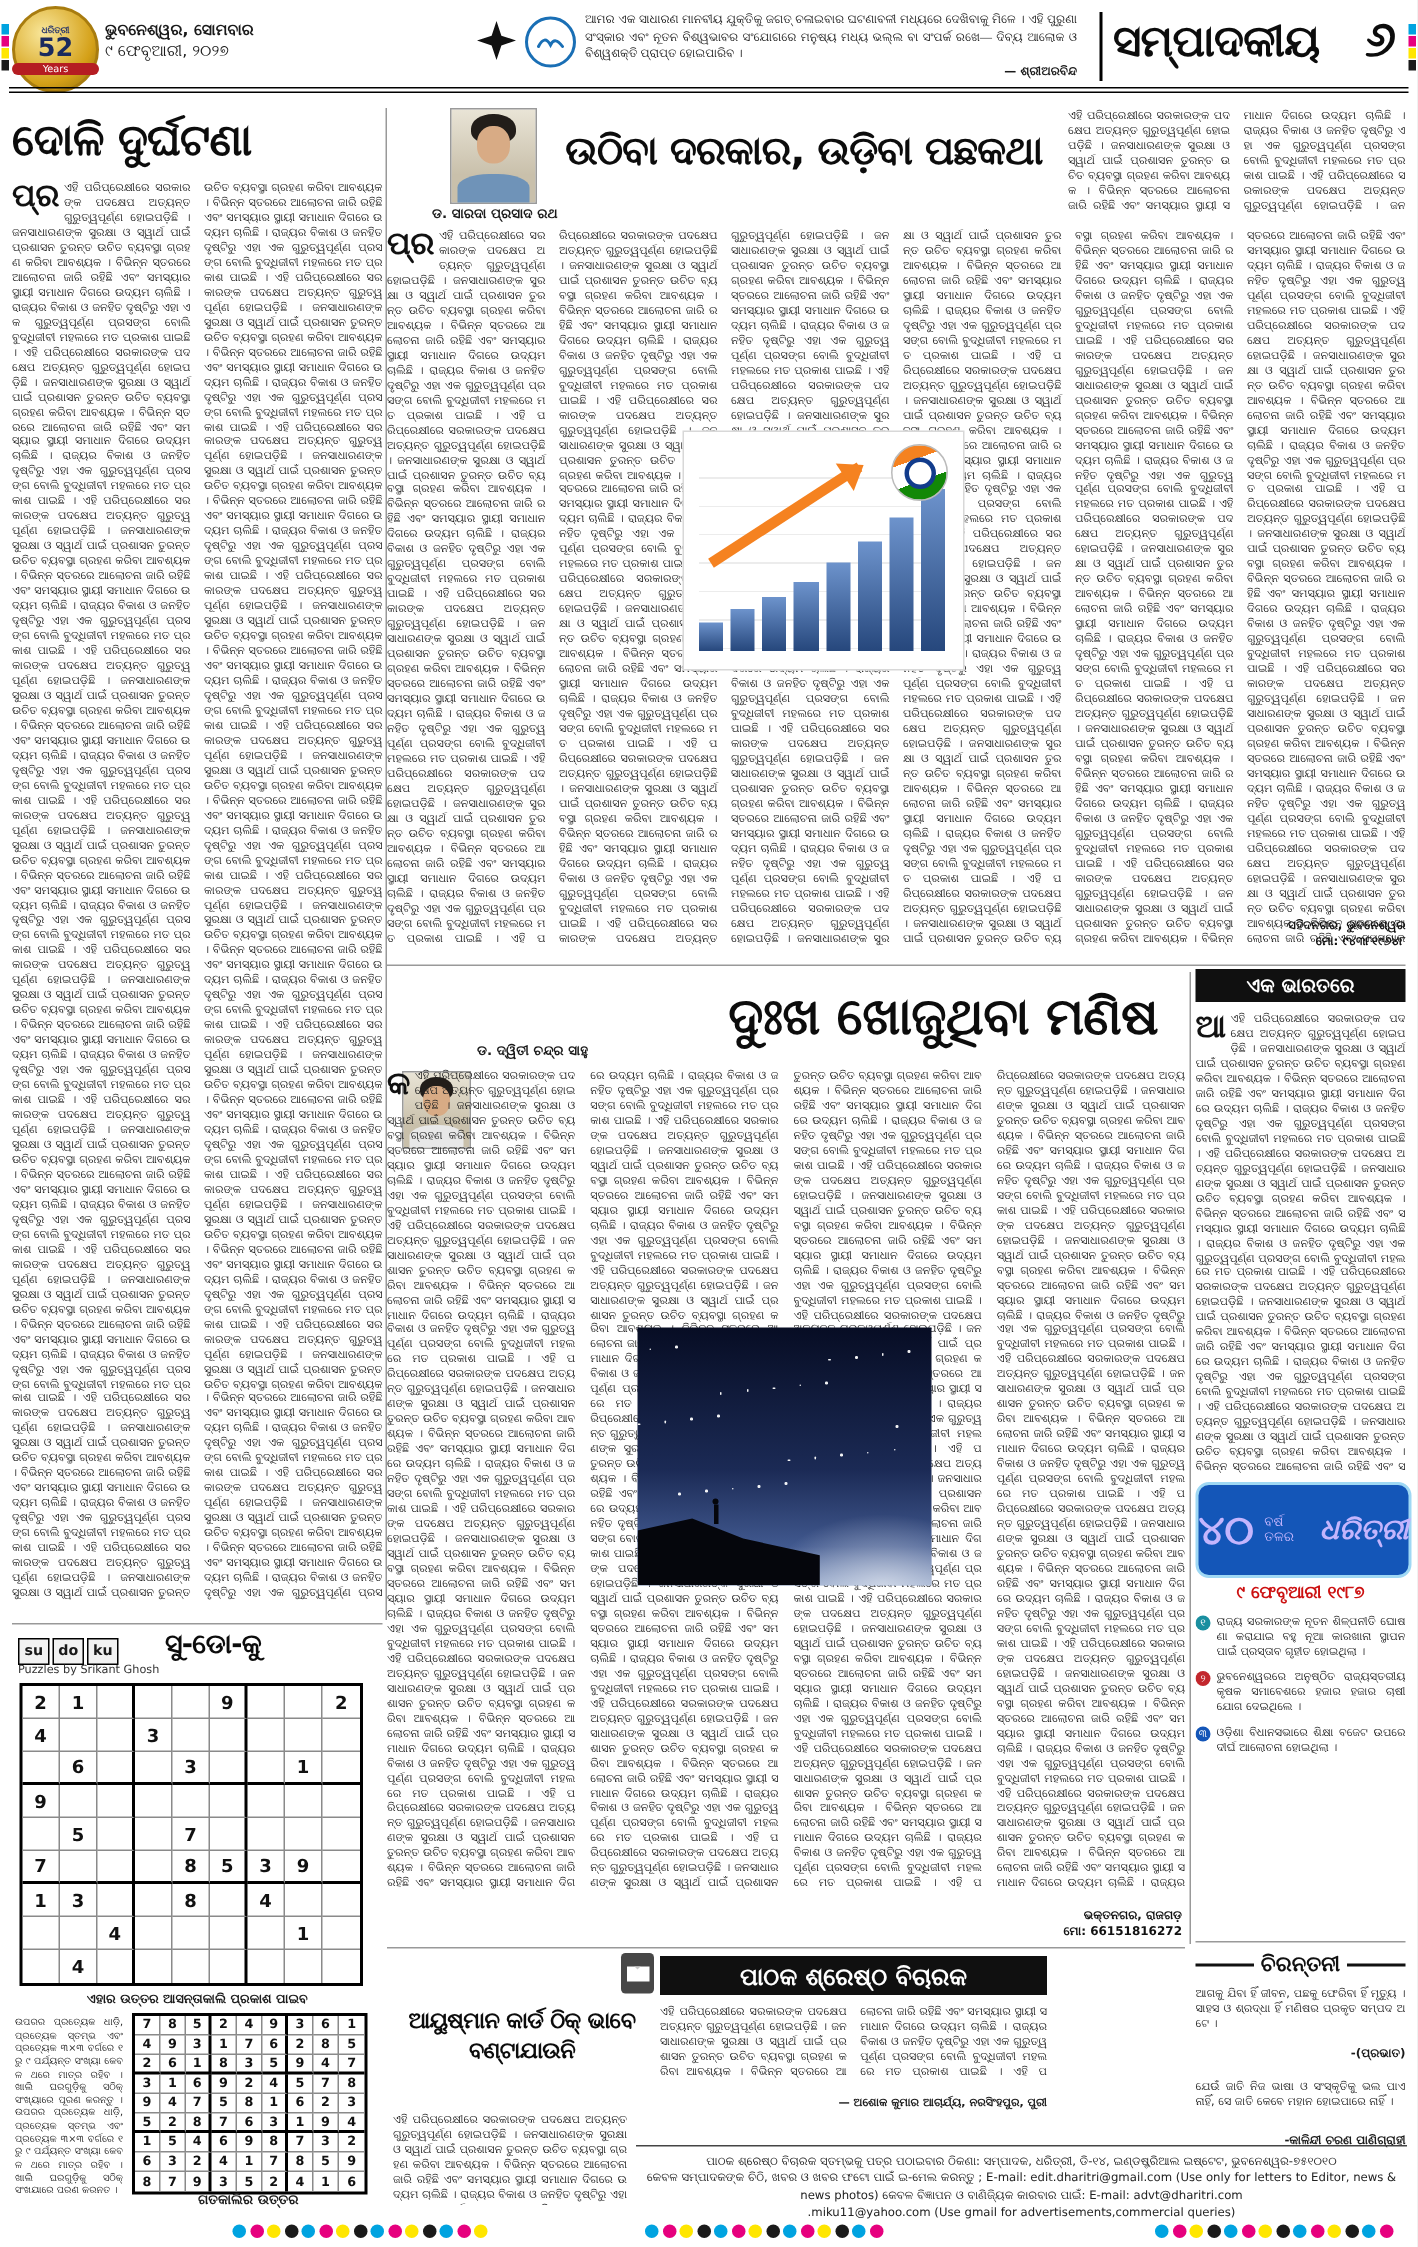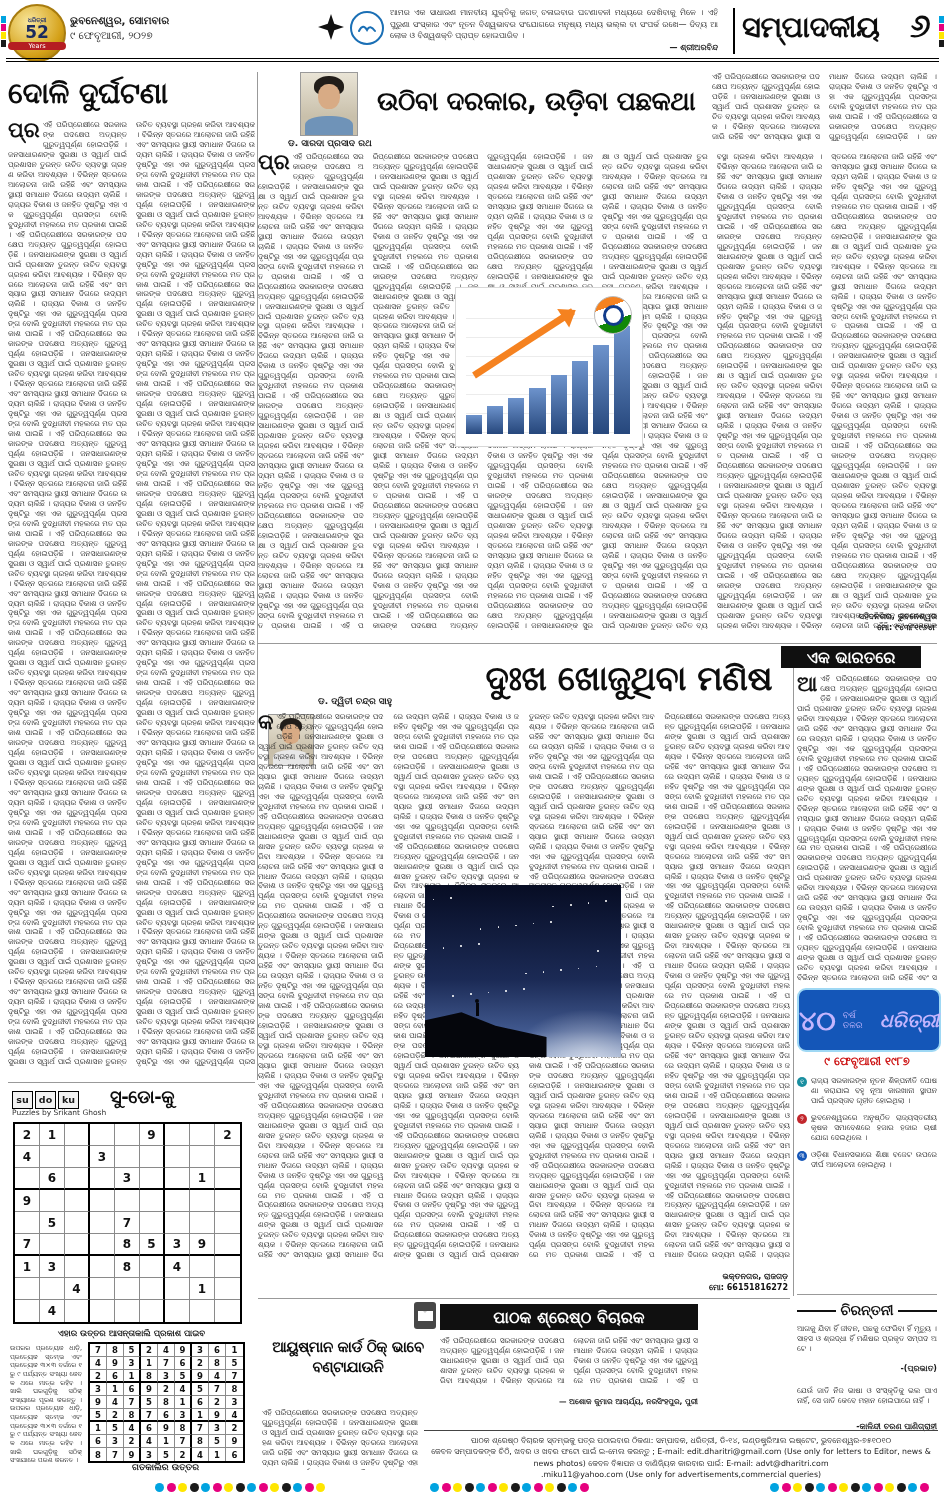--- a/index.html
+++ b/index.html
@@ -117,21 +117,21 @@
       </svg>
   </span>
 
   <span class="abs qcircle" style="left:350px;top:11px;width:30px;height:30px;">
     <svg width="18" height="12" viewBox="0 0 18 12">
         <path d="M1 9 Q5 1 9 8 Q12 2 17 9" fill="none" stroke="#1a6fb5" stroke-width="2" stroke-linecap="round"></path>
       </svg>
   </span>
 
   <div class="abs" style="left:390px;top:7px;width:328px;height:48px;">
-    <span style="font-size:8px;line-height:1.45;color:#222;display:block;text-align:justify;word-break:break-all;height:36px;overflow:hidden;">ଆମର ଏକ ସାଧାରଣ ମାନବୀୟ ଯୁକ୍ତିକୁ ଜଗତ୍ ଚଳାଇବାର ଘଟଣାବଳୀ ମଧ୍ୟରେ ଦେଖିବାକୁ ମିଳେ । ଏହି ପୁରୁଣା ସଂସ୍କାର ଏବଂ ନୂତନ ବିଶ୍ୱଭାବର ସଂଯୋଗରେ ମନୁଷ୍ୟ ମଧ୍ୟ ଭଲ୍ଲ ବା ସଂପର୍କ ରଖେ— ଦିବ୍ୟ ଆଲୋକ ଓ ବିଶ୍ୱଶକ୍ତି ପ୍ରାପ୍ତ ହୋଇପାରିବ ।</span>
+    <span style="font-size:8px;line-height:1.45;color:#222;display:block;text-align:justify;word-break:break-all;height:36px;overflow:hidden;font-family:Liberation Serif, serif;">ଆମର ଏକ ସାଧାରଣ ମାନବୀୟ ଯୁକ୍ତିକୁ ଜଗତ୍ ଚଳାଇବାର ଘଟଣାବଳୀ ମଧ୍ୟରେ ଦେଖିବାକୁ ମିଳେ । ଏହି ପୁରୁଣା ସଂସ୍କାର ଏବଂ ନୂତନ ବିଶ୍ୱଭାବର ସଂଯୋଗରେ ମନୁଷ୍ୟ ମଧ୍ୟ ଭଲ୍ଲ ବା ସଂପର୍କ ରଖେ— ଦିବ୍ୟ ଆଲୋକ ଓ ବିଶ୍ୱଶକ୍ତି ପ୍ରାପ୍ତ ହୋଇପାରିବ ।</span>
     <span style="font-size:8px;font-weight:bold;display:block;text-align:right;">— ଶ୍ରୀଅରବିନ୍ଦ</span>
   </div>
 
   <div class="abs blackrule" style="left:733px;top:8px;width:1.5px;height:46px;"></div>
 
   <div class="abs hl" style="left:742px;top:10px;width:166px;font-size:29px;">ସମ୍ପାଦକୀୟ</div>
   <div class="abs hl" style="left:910px;top:6px;font-size:33px;">୬</div>
 
   <div class="abs" style="left:6px;top:58px;width:933px;height:0;border-bottom:4px double #000;"></div>
 
@@ -228,21 +228,21 @@
   </div>
 
   <div class="abs sig" style="left:648px;top:1272px;width:140px;">
     <div>ଭକ୍ତନଗର, ରାଜଗଡ଼</div>
     <div>ମୋ: 66151816272</div>
   </div>
 
   <div class="abs rule" style="left:793px;top:648px;width:1px;height:648px;"></div>
   <div class="abs rule" style="left:258px;top:1298px;width:532px;height:1px;"></div>
 
-  <div class="abs banner" style="left:781px;top:646px;width:140px;height:22px;font-size:16px;">ଏକ ଭାରତରେ</div>
+  <div class="abs banner" style="left:797px;top:646px;width:140px;height:22px;font-size:13px;">ଏକ ଭାରତରେ</div>
   <div class="abs bt" style="left:797px;top:674px;width:140px;height:308px;">
     <span class="dc">ଆ</span><span>ଏହି ପରିପ୍ରେକ୍ଷୀରେ ସରକାରଙ୍କ ପଦକ୍ଷେପ ଅତ୍ୟନ୍ତ ଗୁରୁତ୍ୱପୂର୍ଣ୍ଣ ହୋଇପଡ଼ିଛି । ଜନସାଧାରଣଙ୍କ ସୁରକ୍ଷା ଓ ସ୍ୱାର୍ଥ ପାଇଁ ପ୍ରଶାସନ ତୁରନ୍ତ ଉଚିତ ବ୍ୟବସ୍ଥା ଗ୍ରହଣ କରିବା ଆବଶ୍ୟକ । ବିଭିନ୍ନ ସ୍ତରରେ ଆଲୋଚନା ଜାରି ରହିଛି ଏବଂ ସମସ୍ୟାର ସ୍ଥାୟୀ ସମାଧାନ ଦିଗରେ ଉଦ୍ୟମ ଚାଲିଛି । ରାଜ୍ୟର ବିକାଶ ଓ ଜନହିତ ଦୃଷ୍ଟିରୁ ଏହା ଏକ ଗୁରୁତ୍ୱପୂର୍ଣ୍ଣ ପ୍ରସଙ୍ଗ ବୋଲି ବୁଦ୍ଧିଜୀବୀ ମହଲରେ ମତ ପ୍ରକାଶ ପାଇଛି । ଏହି ପରିପ୍ରେକ୍ଷୀରେ ସରକାରଙ୍କ ପଦକ୍ଷେପ ଅତ୍ୟନ୍ତ ଗୁରୁତ୍ୱପୂର୍ଣ୍ଣ ହୋଇପଡ଼ିଛି । ଜନସାଧାରଣଙ୍କ ସୁରକ୍ଷା ଓ ସ୍ୱାର୍ଥ ପାଇଁ ପ୍ରଶାସନ ତୁରନ୍ତ ଉଚିତ ବ୍ୟବସ୍ଥା ଗ୍ରହଣ କରିବା ଆବଶ୍ୟକ । ବିଭିନ୍ନ ସ୍ତରରେ ଆଲୋଚନା ଜାରି ରହିଛି ଏବଂ ସମସ୍ୟାର ସ୍ଥାୟୀ ସମାଧାନ ଦିଗରେ ଉଦ୍ୟମ ଚାଲିଛି । ରାଜ୍ୟର ବିକାଶ ଓ ଜନହିତ ଦୃଷ୍ଟିରୁ ଏହା ଏକ ଗୁରୁତ୍ୱପୂର୍ଣ୍ଣ ପ୍ରସଙ୍ଗ ବୋଲି ବୁଦ୍ଧିଜୀବୀ ମହଲରେ ମତ ପ୍ରକାଶ ପାଇଛି । ଏହି ପରିପ୍ରେକ୍ଷୀରେ ସରକାରଙ୍କ ପଦକ୍ଷେପ ଅତ୍ୟନ୍ତ ଗୁରୁତ୍ୱପୂର୍ଣ୍ଣ ହୋଇପଡ଼ିଛି । ଜନସାଧାରଣଙ୍କ ସୁରକ୍ଷା ଓ ସ୍ୱାର୍ଥ ପାଇଁ ପ୍ରଶାସନ ତୁରନ୍ତ ଉଚିତ ବ୍ୟବସ୍ଥା ଗ୍ରହଣ କରିବା ଆବଶ୍ୟକ । ବିଭିନ୍ନ ସ୍ତରରେ ଆଲୋଚନା ଜାରି ରହିଛି ଏବଂ ସମସ୍ୟାର ସ୍ଥାୟୀ ସମାଧାନ ଦିଗରେ ଉଦ୍ୟମ ଚାଲିଛି । ରାଜ୍ୟର ବିକାଶ ଓ ଜନହିତ ଦୃଷ୍ଟିରୁ ଏହା ଏକ ଗୁରୁତ୍ୱପୂର୍ଣ୍ଣ ପ୍ରସଙ୍ଗ ବୋଲି ବୁଦ୍ଧିଜୀବୀ ମହଲରେ ମତ ପ୍ରକାଶ ପାଇଛି । ଏହି ପରିପ୍ରେକ୍ଷୀରେ ସରକାରଙ୍କ ପଦକ୍ଷେପ ଅତ୍ୟନ୍ତ ଗୁରୁତ୍ୱପୂର୍ଣ୍ଣ ହୋଇପଡ଼ିଛି । ଜନସାଧାରଣଙ୍କ ସୁରକ୍ଷା ଓ ସ୍ୱାର୍ଥ ପାଇଁ ପ୍ରଶାସନ ତୁରନ୍ତ ଉଚିତ ବ୍ୟବସ୍ଥା ଗ୍ରହଣ କରିବା ଆବଶ୍ୟକ । ବିଭିନ୍ନ ସ୍ତରରେ ଆଲୋଚନା ଜାରି ରହିଛି ଏବଂ ସମସ୍ୟାର ସ୍ଥାୟୀ ସମାଧାନ ଦିଗରେ ଉଦ୍ୟମ ଚାଲିଛି । ରାଜ୍ୟର ବିକାଶ ଓ ଜନହିତ ଦୃଷ୍ଟିରୁ ଏହା ଏକ ଗୁରୁତ୍ୱପୂର୍ଣ୍ଣ ପ୍ରସଙ୍ଗ ବୋଲି ବୁଦ୍ଧିଜୀବୀ ମହଲରେ ମତ ପ୍ରକାଶ ପାଇଛି । ଏହି ପରିପ୍ରେକ୍ଷୀରେ ସରକାରଙ୍କ ପଦକ୍ଷେପ ଅତ୍ୟନ୍ତ ଗୁରୁତ୍ୱପୂର୍ଣ୍ଣ ହୋଇପଡ଼ିଛି । ଜନସାଧାରଣଙ୍କ ସୁରକ୍ଷା ଓ ସ୍ୱାର୍ଥ ପାଇଁ ପ୍ରଶାସନ ତୁରନ୍ତ ଉଚିତ ବ୍ୟବସ୍ଥା ଗ୍ରହଣ କରିବା ଆବଶ୍ୟକ । ବିଭିନ୍ନ ସ୍ତରରେ ଆଲୋଚନା ଜାରି ରହିଛି ଏବଂ ସମସ୍ୟାର ସ୍ଥାୟୀ ସମାଧାନ ଦିଗରେ ଉଦ୍ୟମ ଚାଲିଛି । ରାଜ୍ୟର ବିକାଶ ଓ ଜନହିତ ଦୃଷ୍ଟିରୁ ଏହା ଏକ ଗୁରୁତ୍ୱପୂର୍ଣ୍ଣ ପ୍ରସଙ୍ଗ ବୋଲି ବୁଦ୍ଧିଜୀବୀ ମହଲରେ ମତ ପ୍ରକାଶ ପାଇଛି ।</span>
   </div>
 
   <div class="abs fortybox" style="left:797px;top:988px;width:140px;height:60px;">
     <span class="n">୪୦</span>
     <span class="l">ବର୍ଷ ତଳର</span>
     <span class="b">ଧରିତ୍ରୀ</span>
   </div>
   <div class="abs" style="left:797px;top:1054px;width:140px;text-align:center;color:#cc1111;font-weight:bold;font-size:11.5px;">୯ ଫେବୃଆରୀ ୧୯୮୭</div>
@@ -469,21 +469,21 @@
   </div>
   <div class="abs" style="left:470px;top:1397px;width:228px;font-size:7.5px;font-weight:bold;text-align:right;">— ଅଶୋକ କୁମାର ଆଚାର୍ଯ୍ୟ, ନରସିଂହପୁର, ପୁରୀ</div>
 
   <div class="abs bt" style="left:262px;top:1408px;width:156px;height:62px;">
     <span>ଏହି ପରିପ୍ରେକ୍ଷୀରେ ସରକାରଙ୍କ ପଦକ୍ଷେପ ଅତ୍ୟନ୍ତ ଗୁରୁତ୍ୱପୂର୍ଣ୍ଣ ହୋଇପଡ଼ିଛି । ଜନସାଧାରଣଙ୍କ ସୁରକ୍ଷା ଓ ସ୍ୱାର୍ଥ ପାଇଁ ପ୍ରଶାସନ ତୁରନ୍ତ ଉଚିତ ବ୍ୟବସ୍ଥା ଗ୍ରହଣ କରିବା ଆବଶ୍ୟକ । ବିଭିନ୍ନ ସ୍ତରରେ ଆଲୋଚନା ଜାରି ରହିଛି ଏବଂ ସମସ୍ୟାର ସ୍ଥାୟୀ ସମାଧାନ ଦିଗରେ ଉଦ୍ୟମ ଚାଲିଛି । ରାଜ୍ୟର ବିକାଶ ଓ ଜନହିତ ଦୃଷ୍ଟିରୁ ଏହା ଏକ ଗୁରୁତ୍ୱପୂର୍ଣ୍ଣ ପ୍ରସଙ୍ଗ ବୋଲି ବୁଦ୍ଧିଜୀବୀ ମହଲରେ ମତ ପ୍ରକାଶ ପାଇଛି । ଏହି ପରିପ୍ରେକ୍ଷୀରେ ସରକାରଙ୍କ ପଦକ୍ଷେପ ଅତ୍ୟନ୍ତ ଗୁରୁତ୍ୱପୂର୍ଣ୍ଣ ହୋଇପଡ଼ିଛି । ଜନସାଧାରଣଙ୍କ ସୁରକ୍ଷା ଓ ସ୍ୱାର୍ଥ ପାଇଁ ପ୍ରଶାସନ ତୁରନ୍ତ ଉଚିତ ବ୍ୟବସ୍ଥା ଗ୍ରହଣ କରିବା ଆବଶ୍ୟକ । ବିଭିନ୍ନ ସ୍ତରରେ ଆଲୋଚନା ଜାରି ରହିଛି ଏବଂ ସମସ୍ୟାର ସ୍ଥାୟୀ ସମାଧାନ ଦିଗରେ ଉଦ୍ୟମ ଚାଲିଛି । ରାଜ୍ୟର ବିକାଶ ଓ ଜନହିତ ଦୃଷ୍ଟିରୁ ଏହା ଏକ ଗୁରୁତ୍ୱପୂର୍ଣ୍ଣ ପ୍ରସଙ୍ଗ ବୋଲି ବୁଦ୍ଧିଜୀବୀ ମହଲରେ ମତ ପ୍ରକାଶ ପାଇଛି ।</span>
   </div>
 
   <div class="abs" style="left:424px;top:1430px;width:514px;height:56px;border-top:1px solid #444;padding-top:4px;font-size:7.8px;line-height:1.45;text-align:center;color:#222;overflow:hidden;">
     <div>ପାଠକ ଶ୍ରେଷ୍ଠ ବିଚାରକ ସ୍ତମ୍ଭକୁ ପତ୍ର ପଠାଇବାର ଠିକଣା: ସମ୍ପାଦକ, ଧରିତ୍ରୀ, ଡି-୧୪, ଇଣ୍ଡଷ୍ଟ୍ରିଆଲ ଇଷ୍ଟେଟ, ଭୁବନେଶ୍ୱର-୭୫୧୦୧୦</div>
     <div>କେବଳ ସମ୍ପାଦକଙ୍କ ଚିଠି, ଖବର ଓ ଖବର ଫଟୋ ପାଇଁ ଇ-ମେଲ କରନ୍ତୁ ; E-mail: edit.dharitri@gmail.com (Use only for letters to Editor, news &amp; news photos) କେବଳ ବିଜ୍ଞାପନ ଓ ବାଣିଜ୍ୟିକ କାରବାର ପାଇଁ: E-mail: advt@dharitri.com</div>
-    <div>.miku11@yahoo.com (Use only for advertisements,commercial queries)</div>
+    <div>.miku11@yahoo.com (Use gmail for advertisements,commercial queries)</div>
   </div>
 
   <div class="abs cmyk-dots" style="left:155px;top:1483px;">
       <i style="background: rgb(0, 163, 224);"></i>
       <i style="background: rgb(230, 0, 126);"></i>
       <i style="background: rgb(255, 230, 0);"></i>
       <i style="background: rgb(26, 26, 26);"></i>
       <i style="background: rgb(0, 163, 224);"></i>
       <i style="background: rgb(230, 0, 126);"></i>
       <i style="background: rgb(255, 230, 0);"></i>

